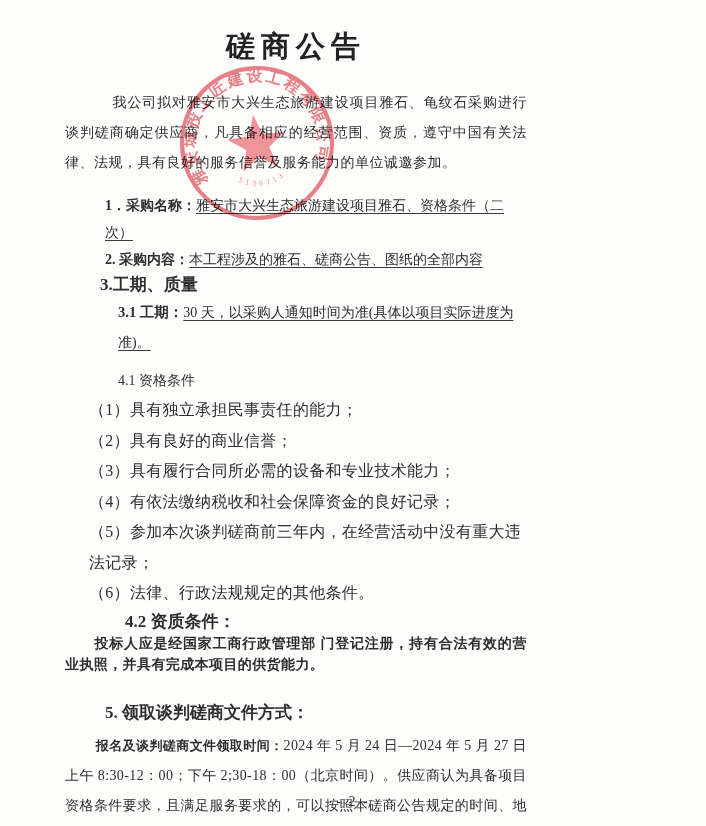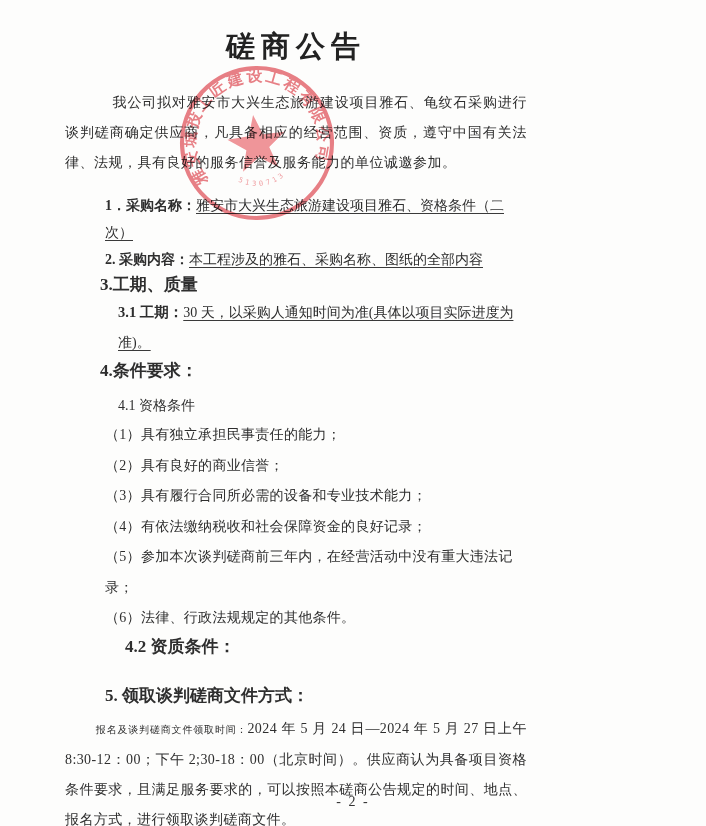--- a/index.html
+++ b/index.html
@@ -40,32 +40,32 @@
     text-underline-offset:3px;
     text-decoration-thickness:1px;
     text-decoration-color:#3a3a3a;
   }
   .h-bold{font-weight:bold;font-size:17px;}
   .s3-head{margin-top:0;margin-left:35px;line-height:24px;}
   .s3-item{margin-left:53px;font-size:14px;line-height:30px;}
   .s3-item .lbl{font-weight:bold;font-size:14.5px;}
   .s4-head{margin-top:1px;margin-left:35px;line-height:24px;}
   .s41-head{margin-top:11px;margin-left:53px;font-size:14px;font-weight:normal;line-height:24px;}
-  .quals{margin-left:40px;font-size:14px;line-height:30.5px;margin-top:2px;letter-spacing:.3px;}
+  .quals{margin-left:24px;font-size:16px;line-height:30.5px;margin-top:2px;letter-spacing:.3px;}
   .s42-head{margin-top:2px;margin-left:60px;line-height:22px;}
   .s42-text{
     margin-top:0;font-size:14px;font-weight:bold;line-height:21px;
     text-align:justify;text-indent:2.1em;letter-spacing:.4px;
   }
   .s5-head{margin-top:26px;margin-left:40px;line-height:24px;}
   .s5-para{
     margin-top:6px;font-size:14px;line-height:30px;
     text-align:justify;text-indent:2.2em;letter-spacing:.4px;
   }
-  .s5-para .lbl{font-weight:normal;font-size:10px;}
+  .s5-para .lbl{font-weight:bold;font-size:13px;}
   .place-line{margin-top:0;margin-left:40px;font-size:14px;line-height:24px;}
   .place-line .lbl{font-weight:bold;font-size:14.5px;}
   .page-num{
     position:absolute;left:0;bottom:16px;width:706px;
     text-align:center;font-size:14px;color:#333;letter-spacing:2px;
   }
   
   .seal{
     position:absolute;left:176px;top:62px;
     width:162px;height:162px;
@@ -84,44 +84,44 @@
 
   <div class="doc-title">磋商公告</div>
 
   <p class="intro">我公司拟对雅安市大兴生态旅游建设项目雅石、龟纹石采购进行谈判磋商确定供应商，凡具备相应的经营范围、资质，遵守中国有关法律、法规，具有良好的服务信誉及服务能力的单位诚邀参加。</p>
 
   <div class="num-items">
     <div class="num-item">
       <span class="lbl">1．采购名称：</span><u>雅安市大兴生态旅游建设项目雅石、资格条件（二次）</u>
     </div>
     <div class="num-item">
-      <span class="lbl">2. 采购内容：</span><u>本工程涉及的雅石、采购名称、图纸的全部内容</u>
+      <span class="lbl">2. 采购内容：</span><u>本工程涉及的雅石、磋商公告、图纸的全部内容</u>
     </div>
   </div>
 
   <div class="h-bold s3-head">3.工期、质量</div>
 
   <div class="s3-item">
     <span class="lbl">3.1 工期：</span><u>30 天，以采购人通知时间为准(具体以项目实际进度为准)。</u>
   </div>
 
-  <div class="h-bold s4-head">4.条件要求：</div>
 
   <div class="s41-head">4.1 资格条件</div>
 
   <div class="quals">
     <div>（1）具有独立承担民事责任的能力；</div>
     <div>（2）具有良好的商业信誉；</div>
     <div>（3）具有履行合同所必需的设备和专业技术能力；</div>
     <div>（4）有依法缴纳税收和社会保障资金的良好记录；</div>
     <div>（5）参加本次谈判磋商前三年内，在经营活动中没有重大违法记录；</div>
     <div>（6）法律、行政法规规定的其他条件。</div>
   </div>
 
   <div class="h-bold s42-head">4.2 资质条件：</div>
+  <p class="s42-text">投标人应是经国家工商行政管理部 门登记注册，持有合法有效的营业执照，并具有完成本项目的供货能力。</p>
 
   <div class="h-bold s5-head">5. 领取谈判磋商文件方式：</div>
 
   <p class="s5-para"><span class="lbl">报名及谈判磋商文件领取时间：</span><span>2024 年 5 月 24 日—2024 年 5 月 27 日上午 8:30-12：00；下午 2;30-18：00（北京时间）。供应商认为具备项目资格条件要求，且满足服务要求的，可以按照本磋商公告规定的时间、地点、报名方式，进行领取谈判磋商文件。</span></p>
 
   <div class="place-line">
     <span class="lbl">现场领取地点：</span><u>雅安城投工匠建设工程有限公司（雅安市雨城区北环东路 200 号）。</u>
   </div>
 
   <div class="page-num">- 2 -</div>

